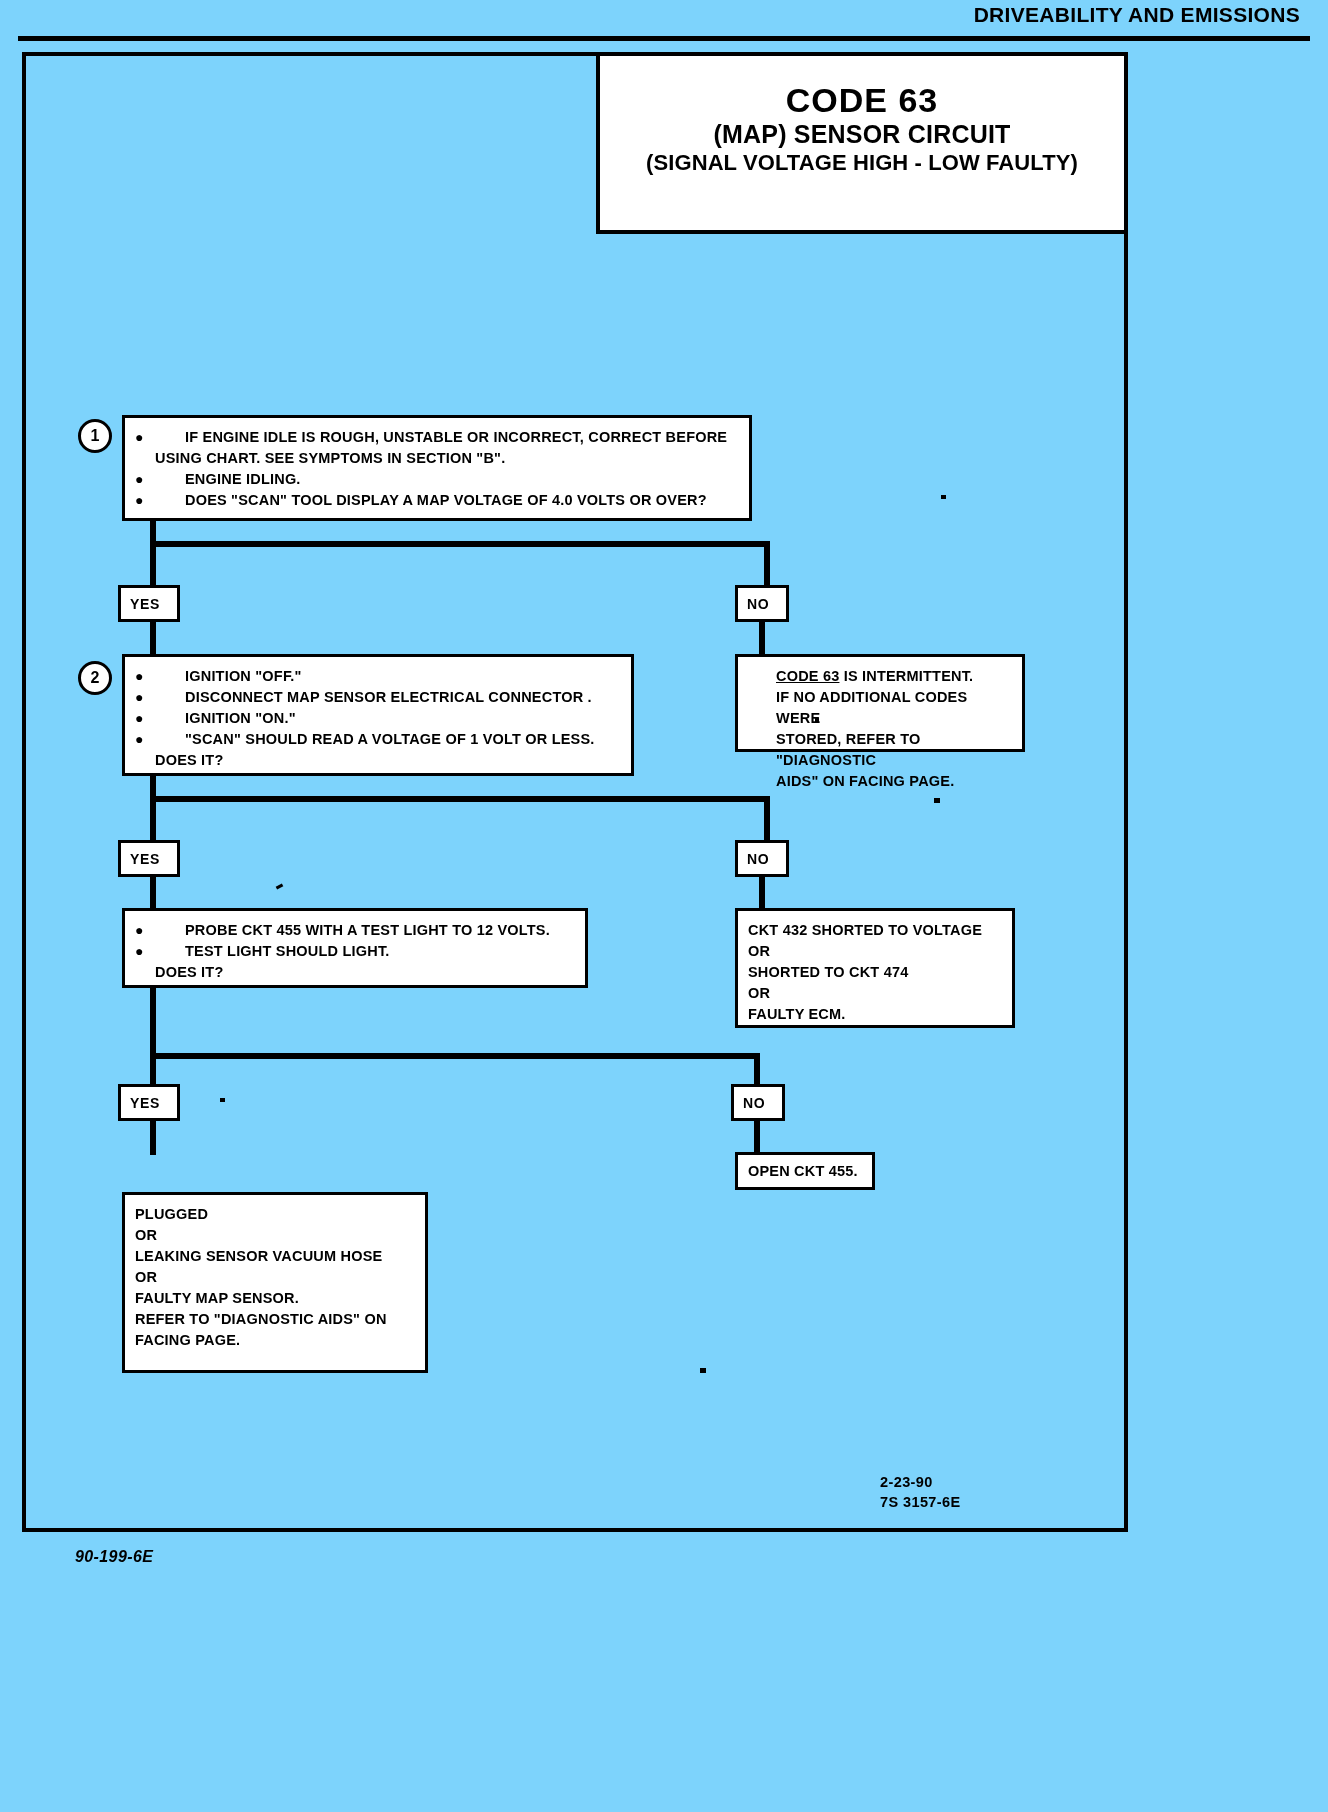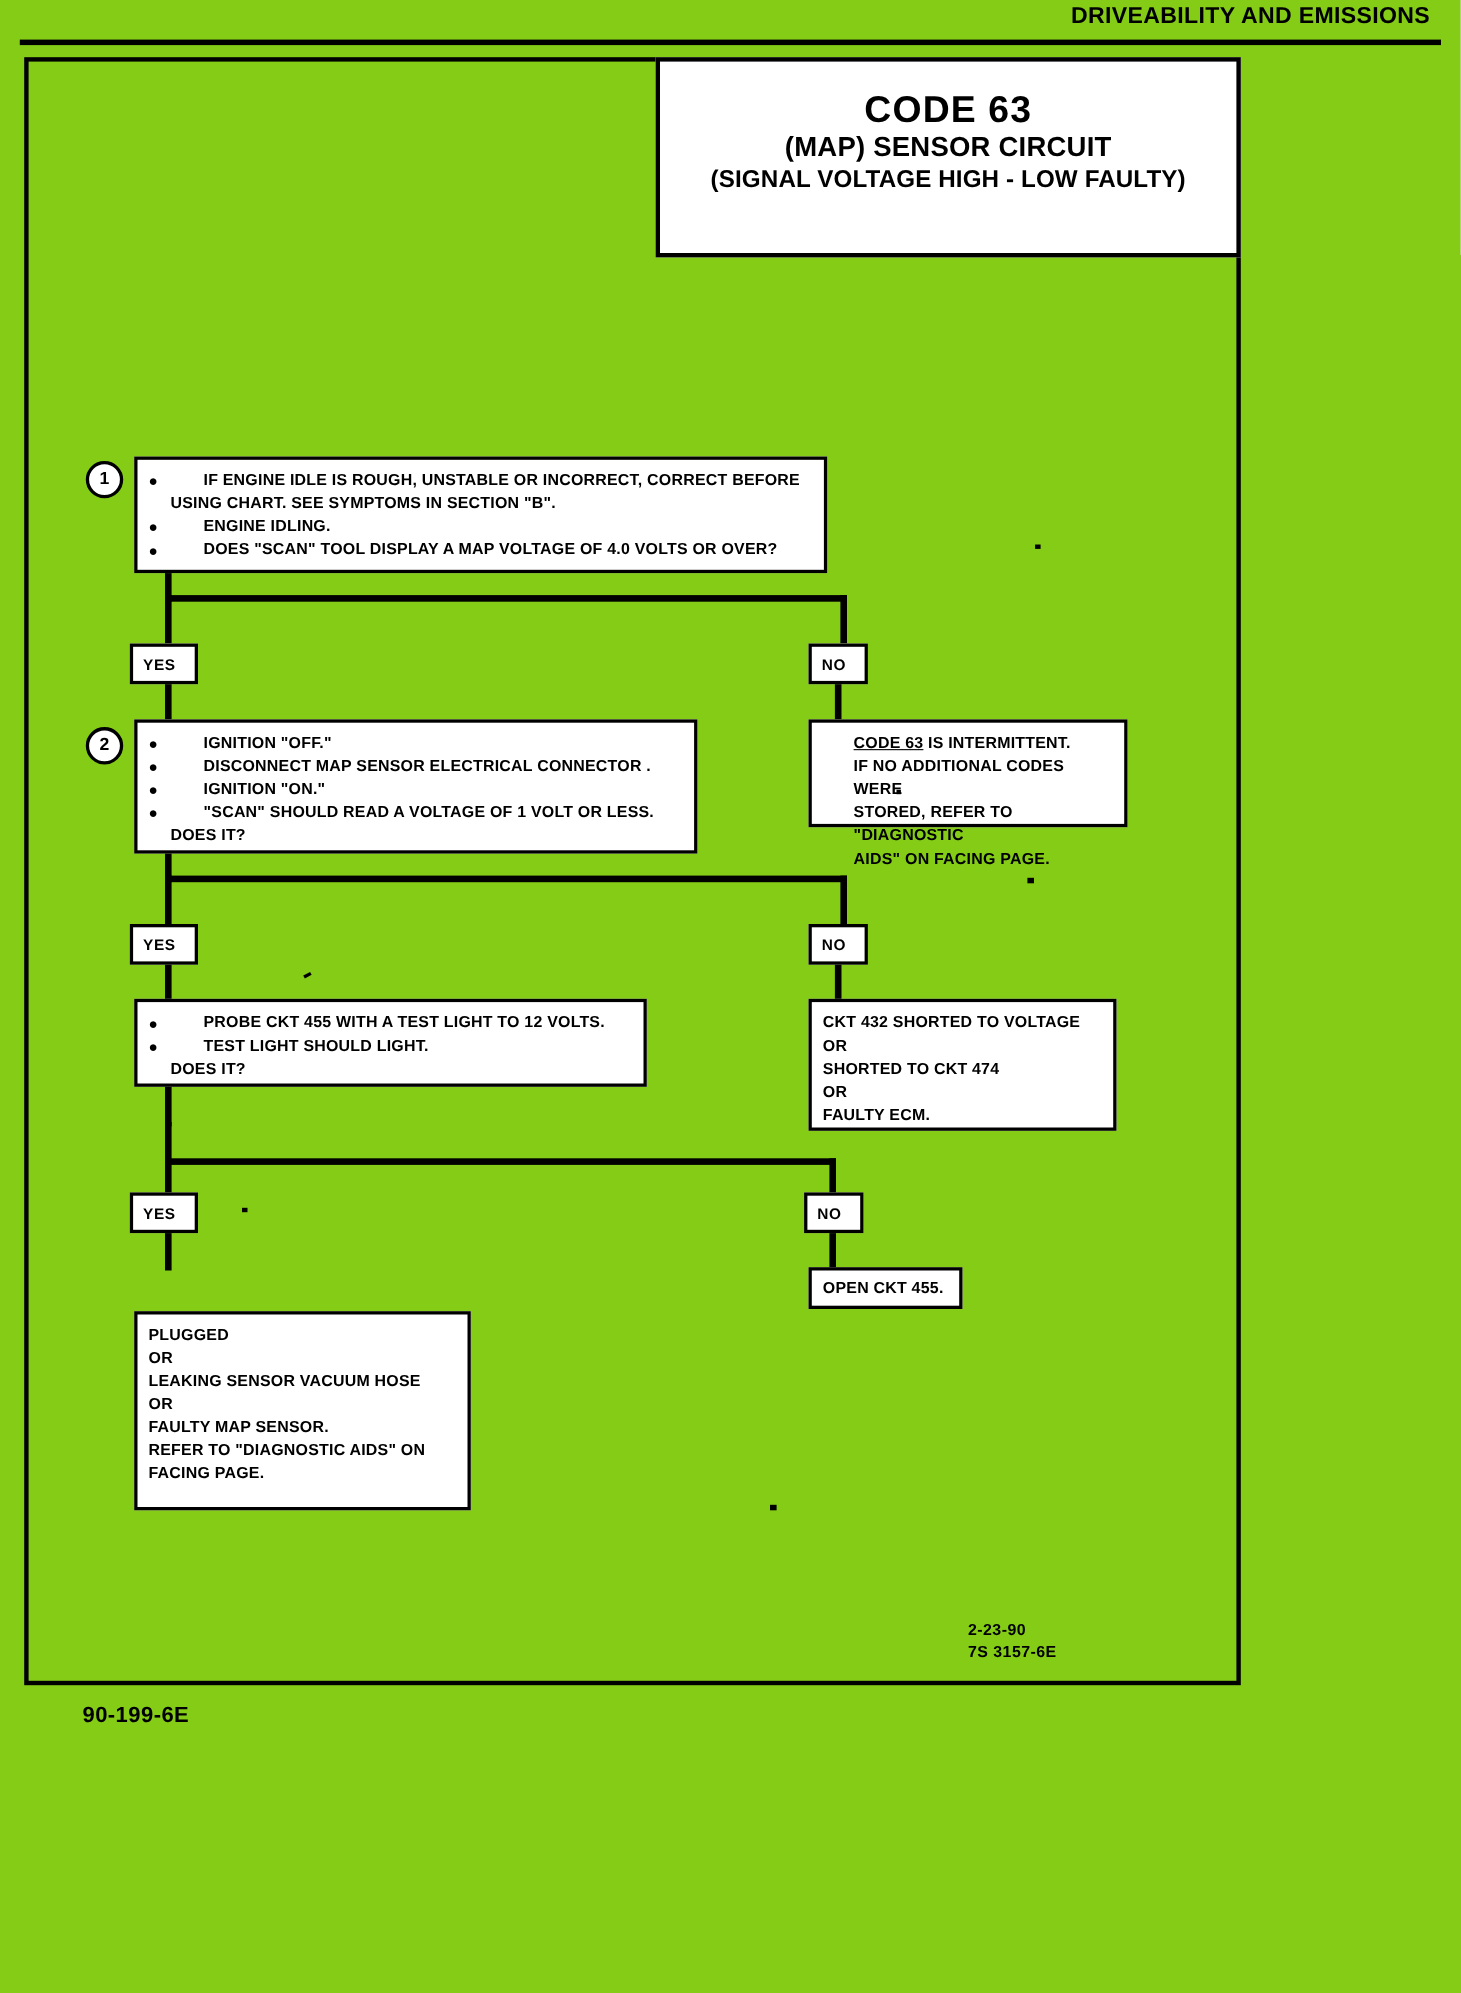--- a/index.html
+++ b/index.html
@@ -8,21 +8,21 @@
     background: #ffffff;
   }
   body {
     font-family: "Liberation Sans", sans-serif;
     color: #000000;
   }
   #page {
     position: relative;
     width: 1328px;
     height: 1812px;
-    background: #84cc16;
+    background: #7dd3fc;
     overflow: hidden;
   }
 
   
   .header-title {
     position: absolute;
     top: 0px;
     left: 0px;
     width: 1328px;
     height: 34px;
@@ -185,23 +185,24 @@
     position: absolute;
     font-size: 14.5px;
     font-weight: bold;
     letter-spacing: 0.4px;
     line-height: 20px;
   }
   .page-footer {
     position: absolute;
     top: 1548px;
     left: 75px;
-    font-size: 20px;
+    font-size: 16px;
     font-weight: bold;
     letter-spacing: 0.4px;
+    font-style: italic;
   }
 </style>
 </head>
 <body>
 
 <div id="page">
 
   <div class="header-title">DRIVEABILITY AND EMISSIONS</div>
   <div class="header-rule"></div>
 

